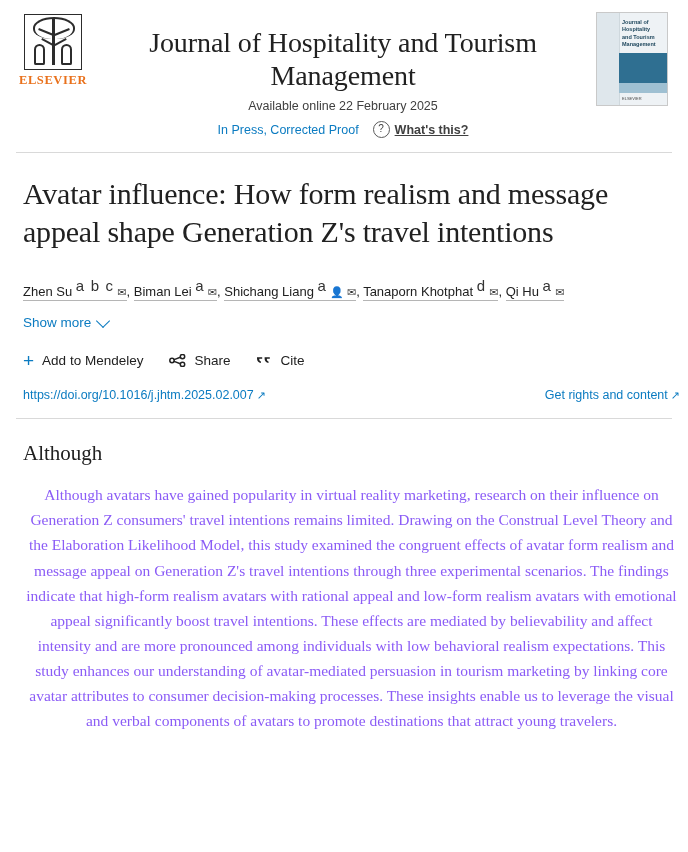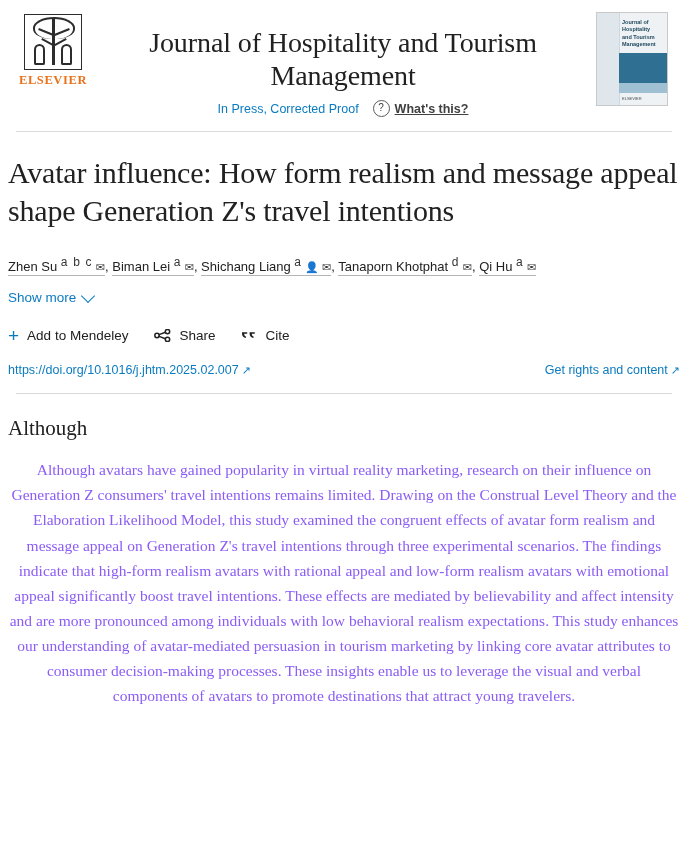--- a/index.html
+++ b/index.html
@@ -202,20 +202,21 @@
   .hr-main {
     border: none;
     border-top: 1px solid #d9d9d9;
     margin: 14px 16px 0 16px;
   }
 
   
   .content {
     padding: 0 8px;
     box-sizing: border-box;
+    margin-left: 15px;
   }
   h1.article-title {
     font-family: "Liberation Serif", serif;
     font-weight: normal;
     font-size: 30px;
     line-height: 1.25;
     color: #212121;
     margin: 22px 0 0 0;
     letter-spacing: -0.2px;
   }
@@ -232,21 +233,21 @@
     display: inline;
     border-bottom: 1px solid #b5b5b5;
     padding-bottom: 1px;
     cursor: pointer;
     white-space: nowrap;
   }
   .author-sep {
     display: inline;
   }
   .aff {
-    font-size: 12px;
+    font-size: 15px;
     vertical-align: super;
     letter-spacing: 1.2px;
     color: #333;
   }
   .env-icon {
     font-size: 11px;
     vertical-align: baseline;
     color: #333;
   }
   .person-icon {
@@ -354,20 +355,21 @@
         <div class="tree-branch b3"></div>
         <div class="tree-branch b4"></div>
         <div class="figure-l"></div>
         <div class="figure-r"></div>
       </div>
       <div class="elsevier-word">ELSEVIER</div>
     </div>
 
     <div class="header-center">
       <div class="journal-title">Journal of Hospitality and Tourism Management</div>
+      <div class="avail-online">Available online 22 February 2025</div>
       <div class="inpress-row">
         <span class="inpress-link">In Press, Corrected Proof</span>
         <span class="whats-this">
           <span class="q-circle">?</span>
           <span class="whats-this-text">What's this?</span>
         </span>
       </div>
     </div>
 
     <div class="cover">

